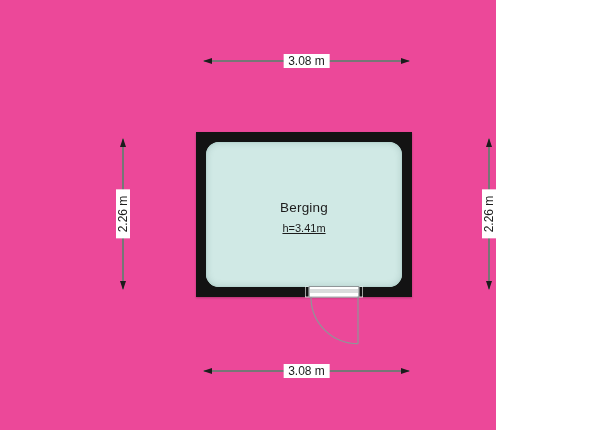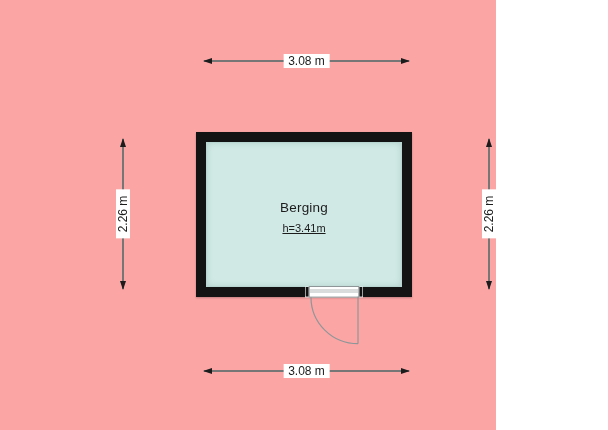--- a/index.html
+++ b/index.html
@@ -1,19 +1,19 @@
 <!DOCTYPE html>
 <html><head>
 <meta charset="utf-8">
 <style>
   html, body { margin: 0; padding: 0; background: #ffffff; }
   .canvas {
     position: relative;
     width: 496px; height: 430px;
-    background: #fca5a5;
+    background: #ec4899;
     font-family: "Liberation Sans", sans-serif;
     overflow: hidden;
   }
 
   
   .dim { position: absolute; }
   .hline {
     position: absolute; left: 1px; right: 1px; top: 7px; height: 1.5px;
     background: #767676;
   }
@@ -52,21 +52,21 @@
   
   .room {
     position: absolute; left: 196px; top: 132px; width: 216px; height: 165px;
     background: #131313;
     box-shadow: 0 1px 2px rgba(0,0,0,0.25);
   }
   .room-interior {
     position: absolute; left: 10px; top: 10px; right: 10px; bottom: 10px;
     background: #d0e9e5;
     box-shadow: inset 0 0 0 1px #b7d6d1, inset 0 0 7px rgba(42, 84, 78, 0.22);
-    display: flex; flex-direction: column; align-items: center; justify-content: center;
+    display: flex; flex-direction: column; align-items: center; justify-content: center; border-radius: 13px;
   }
   .room-name {
     font-size: 13.5px; color: #1c1c1c; letter-spacing: 0.2px;
     transform: translateY(2px);
   }
   .room-height {
     font-size: 11px; color: #1c1c1c; margin-top: 7px;
     transform: translateY(2px);
     text-decoration: underline;
   }

